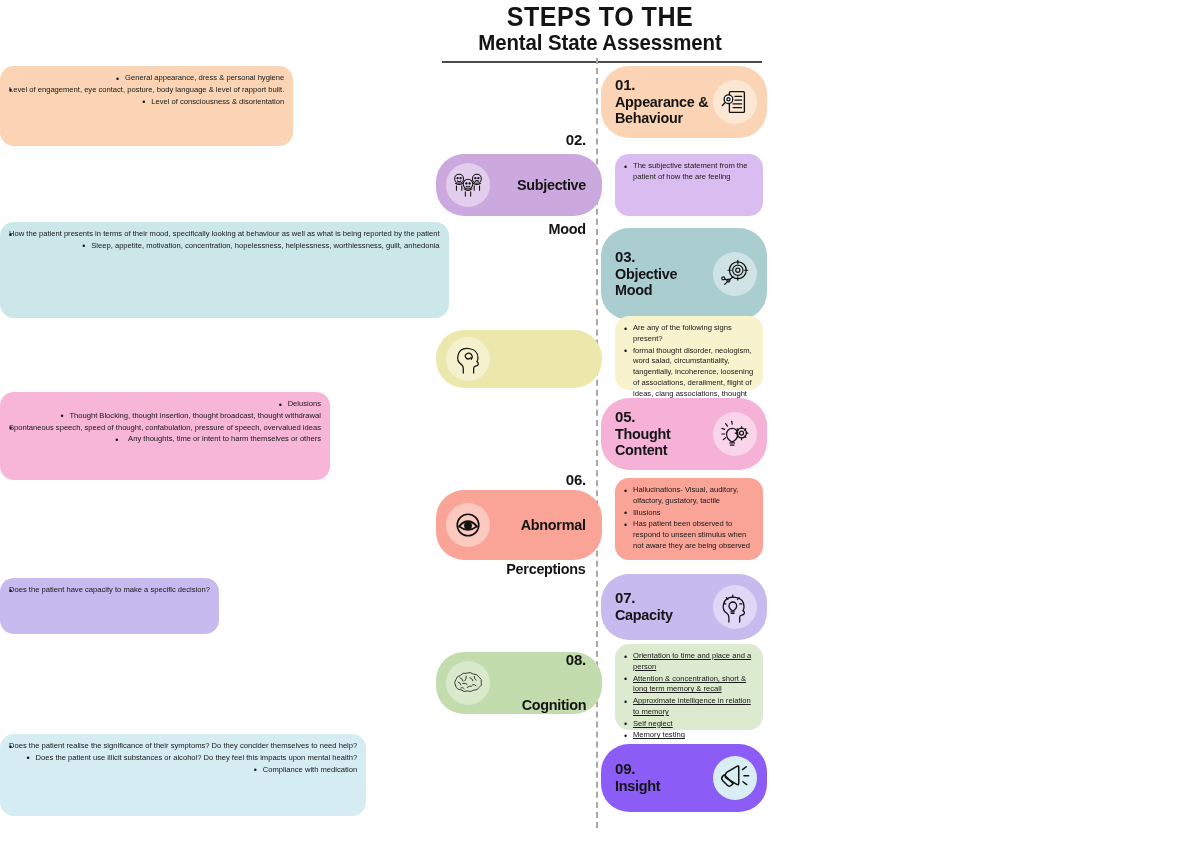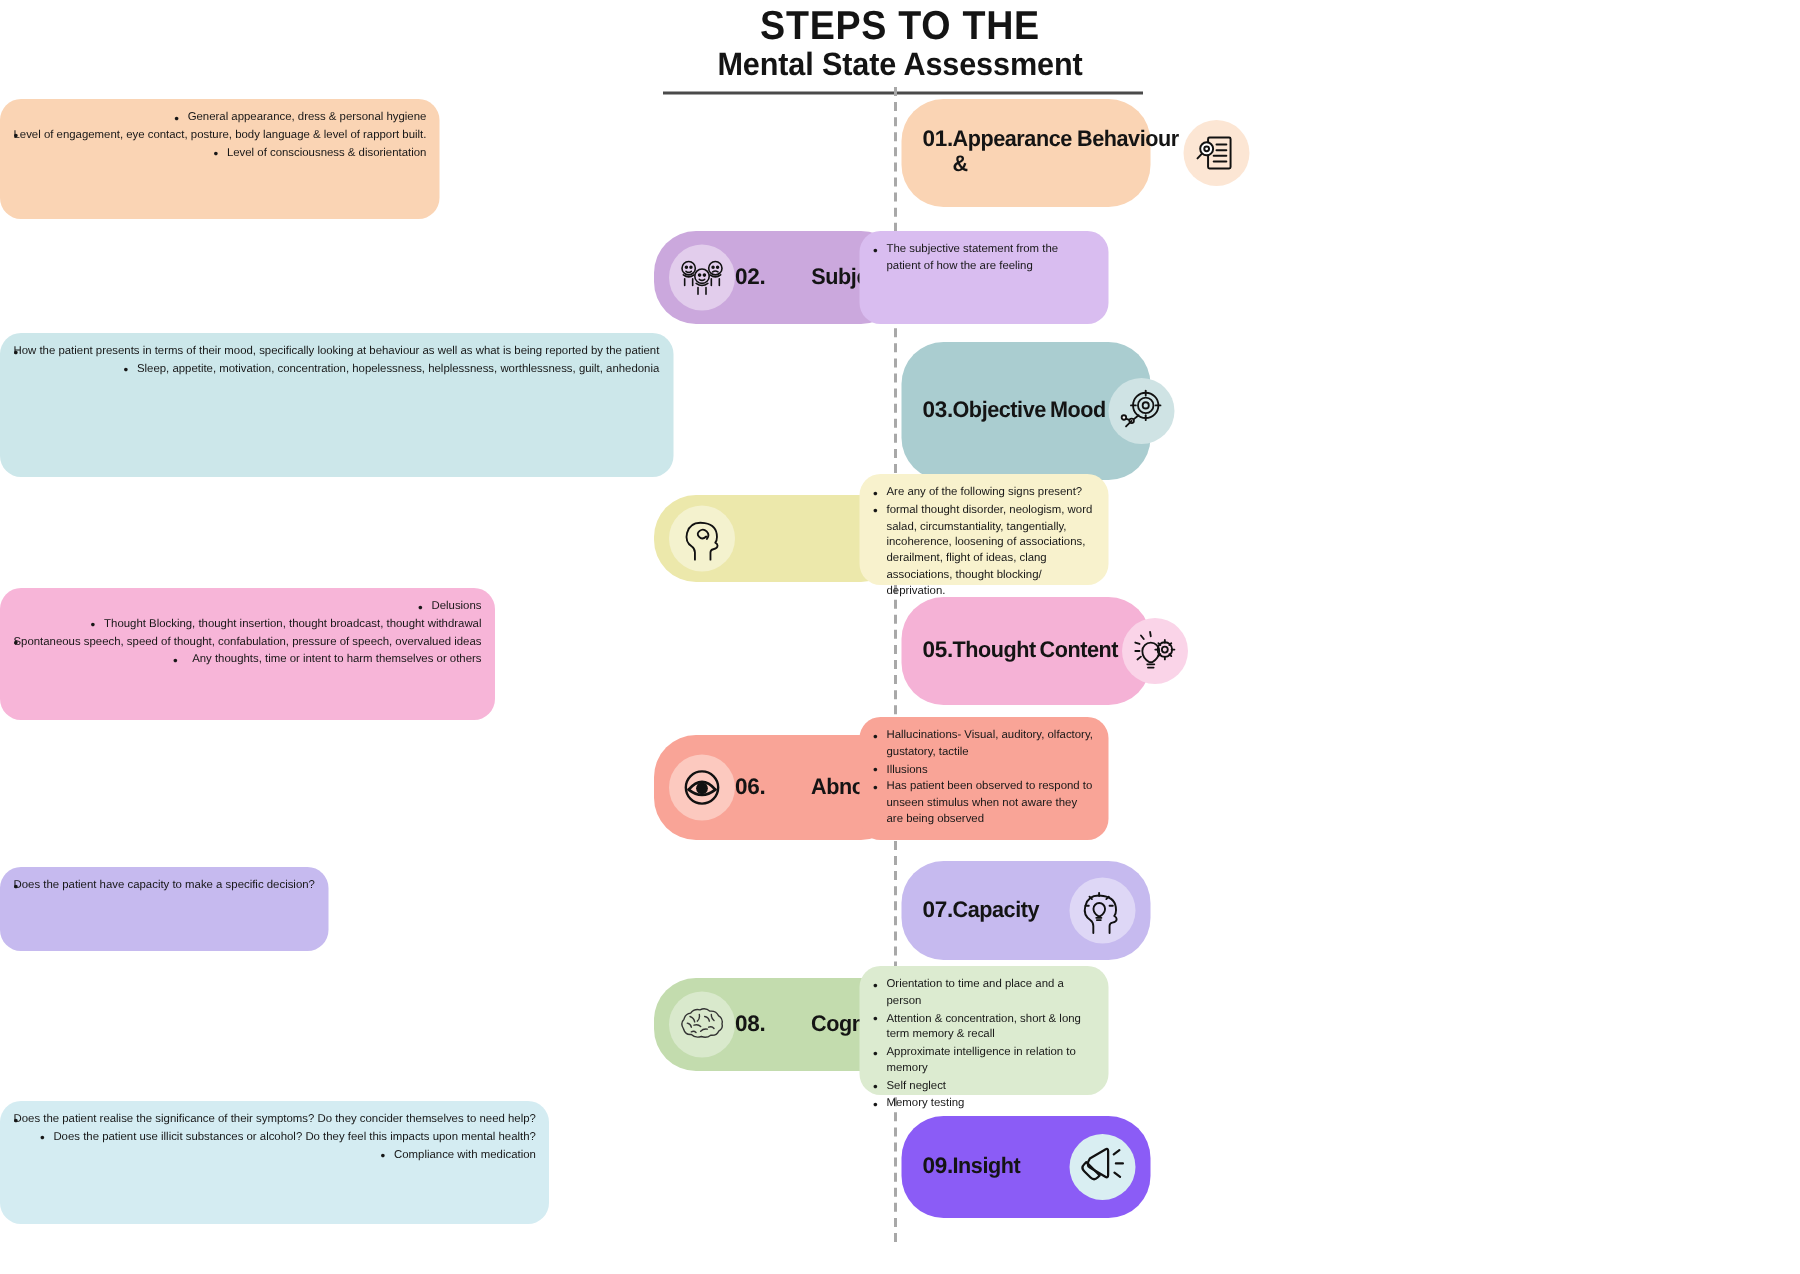--- a/index.html
+++ b/index.html
@@ -94,21 +94,21 @@
   .title-card.left {
     right: 600px;
     width: 166px;
     flex-direction: row;
     justify-content: space-between;
   }
   .title-card.left { left: 436px; }
 
   .tc-text {
     display: flex;
-    flex-direction: row;
+    flex-direction: column;
     line-height: 1.12;
   }
   .title-card.right .tc-text { align-items: flex-start; text-align: left; padding-left: 4px; }
   .title-card.left  .tc-text { align-items: flex-end;  text-align: right; padding-right: 6px; order: 2; gap: 28px; }
 
   .tc-num {
     font-weight: bold;
     font-size: 15px;
     color: #141414;
     letter-spacing: -0.2px;
@@ -136,21 +136,21 @@
 
   .icon-circle svg { display: block; }
 
   
   .bullet-card {
     position: absolute;
     border-radius: 14px;
     box-sizing: border-box;
     padding: 7px 9px 7px 9px;
   }
-  .bullet-card.right { left: 573px; width: 166px; }
+  .bullet-card.right { left: 615px; width: 148px; }
   .bullet-card.left  { text-align: right; }
 
   .bullet-card ul {
     margin: 0;
     padding: 0;
     list-style: none;
   }
   .bullet-card li {
     font-size: 7.6px;
     line-height: 1.42;
@@ -423,21 +423,21 @@
             <div class="tc-num">08.</div>
             <div class="tc-label">Cognition</div>
           </div>
           <div class="icon-circle" style="background: rgb(217, 233, 204);">
     <svg width="32" height="26" viewBox="0 0 36 28" fill="none" stroke="#333" stroke-width="1.05" stroke-linecap="round" stroke-linejoin="round">
       <path d="M4 17 q-2.5 -4 0.5 -7 q1 -4 5 -4.5 q2.5 -3.5 7 -2.5 q4 -2 7.5 1 q4.5 -0.5 6.5 3.5 q3.5 2 2.5 6 q1 3.5 -2.5 5.5 q-1.5 3.5 -6 3 q-3 2.5 -7 1 q-4.5 1.5 -7.5 -1.5 q-4.5 0.5 -6 -4.5 z"></path>
       <path d="M9 8 q3 1 3.5 4 M12 14.5 q3 -1 5 1 M16 6.5 q0.5 3.5 -1.5 5 M20 8 q3 0.5 3.5 3.5 M23 16 q2.5 -1 4 1 M17 19 q2 -2 5 -1.5 M7 13 q2.5 0.5 3 3 M25 6.5 q0 3 2 4.5 M10 19.5 q2 -1 3.5 0.5"></path>
     </svg>
           </div>
         </div>
-        <div class="bullet-card right" style="background: rgb(220, 235, 208);">
+        <div class="bullet-card right" style="background: rgb(220, 235, 208); text-decoration: underline;">
           <ul>
             <li><span>Orientation to time and place and a person</span></li>
             <li><span>Attention &amp; concentration, short &amp; long term memory &amp; recall</span></li>
             <li><span>Approximate intelligence in relation to memory</span></li>
             <li><span>Self neglect</span></li>
             <li><span>Memory testing</span></li>
           </ul>
         </div>
       </div>
       <div class="row" id="row-9">

